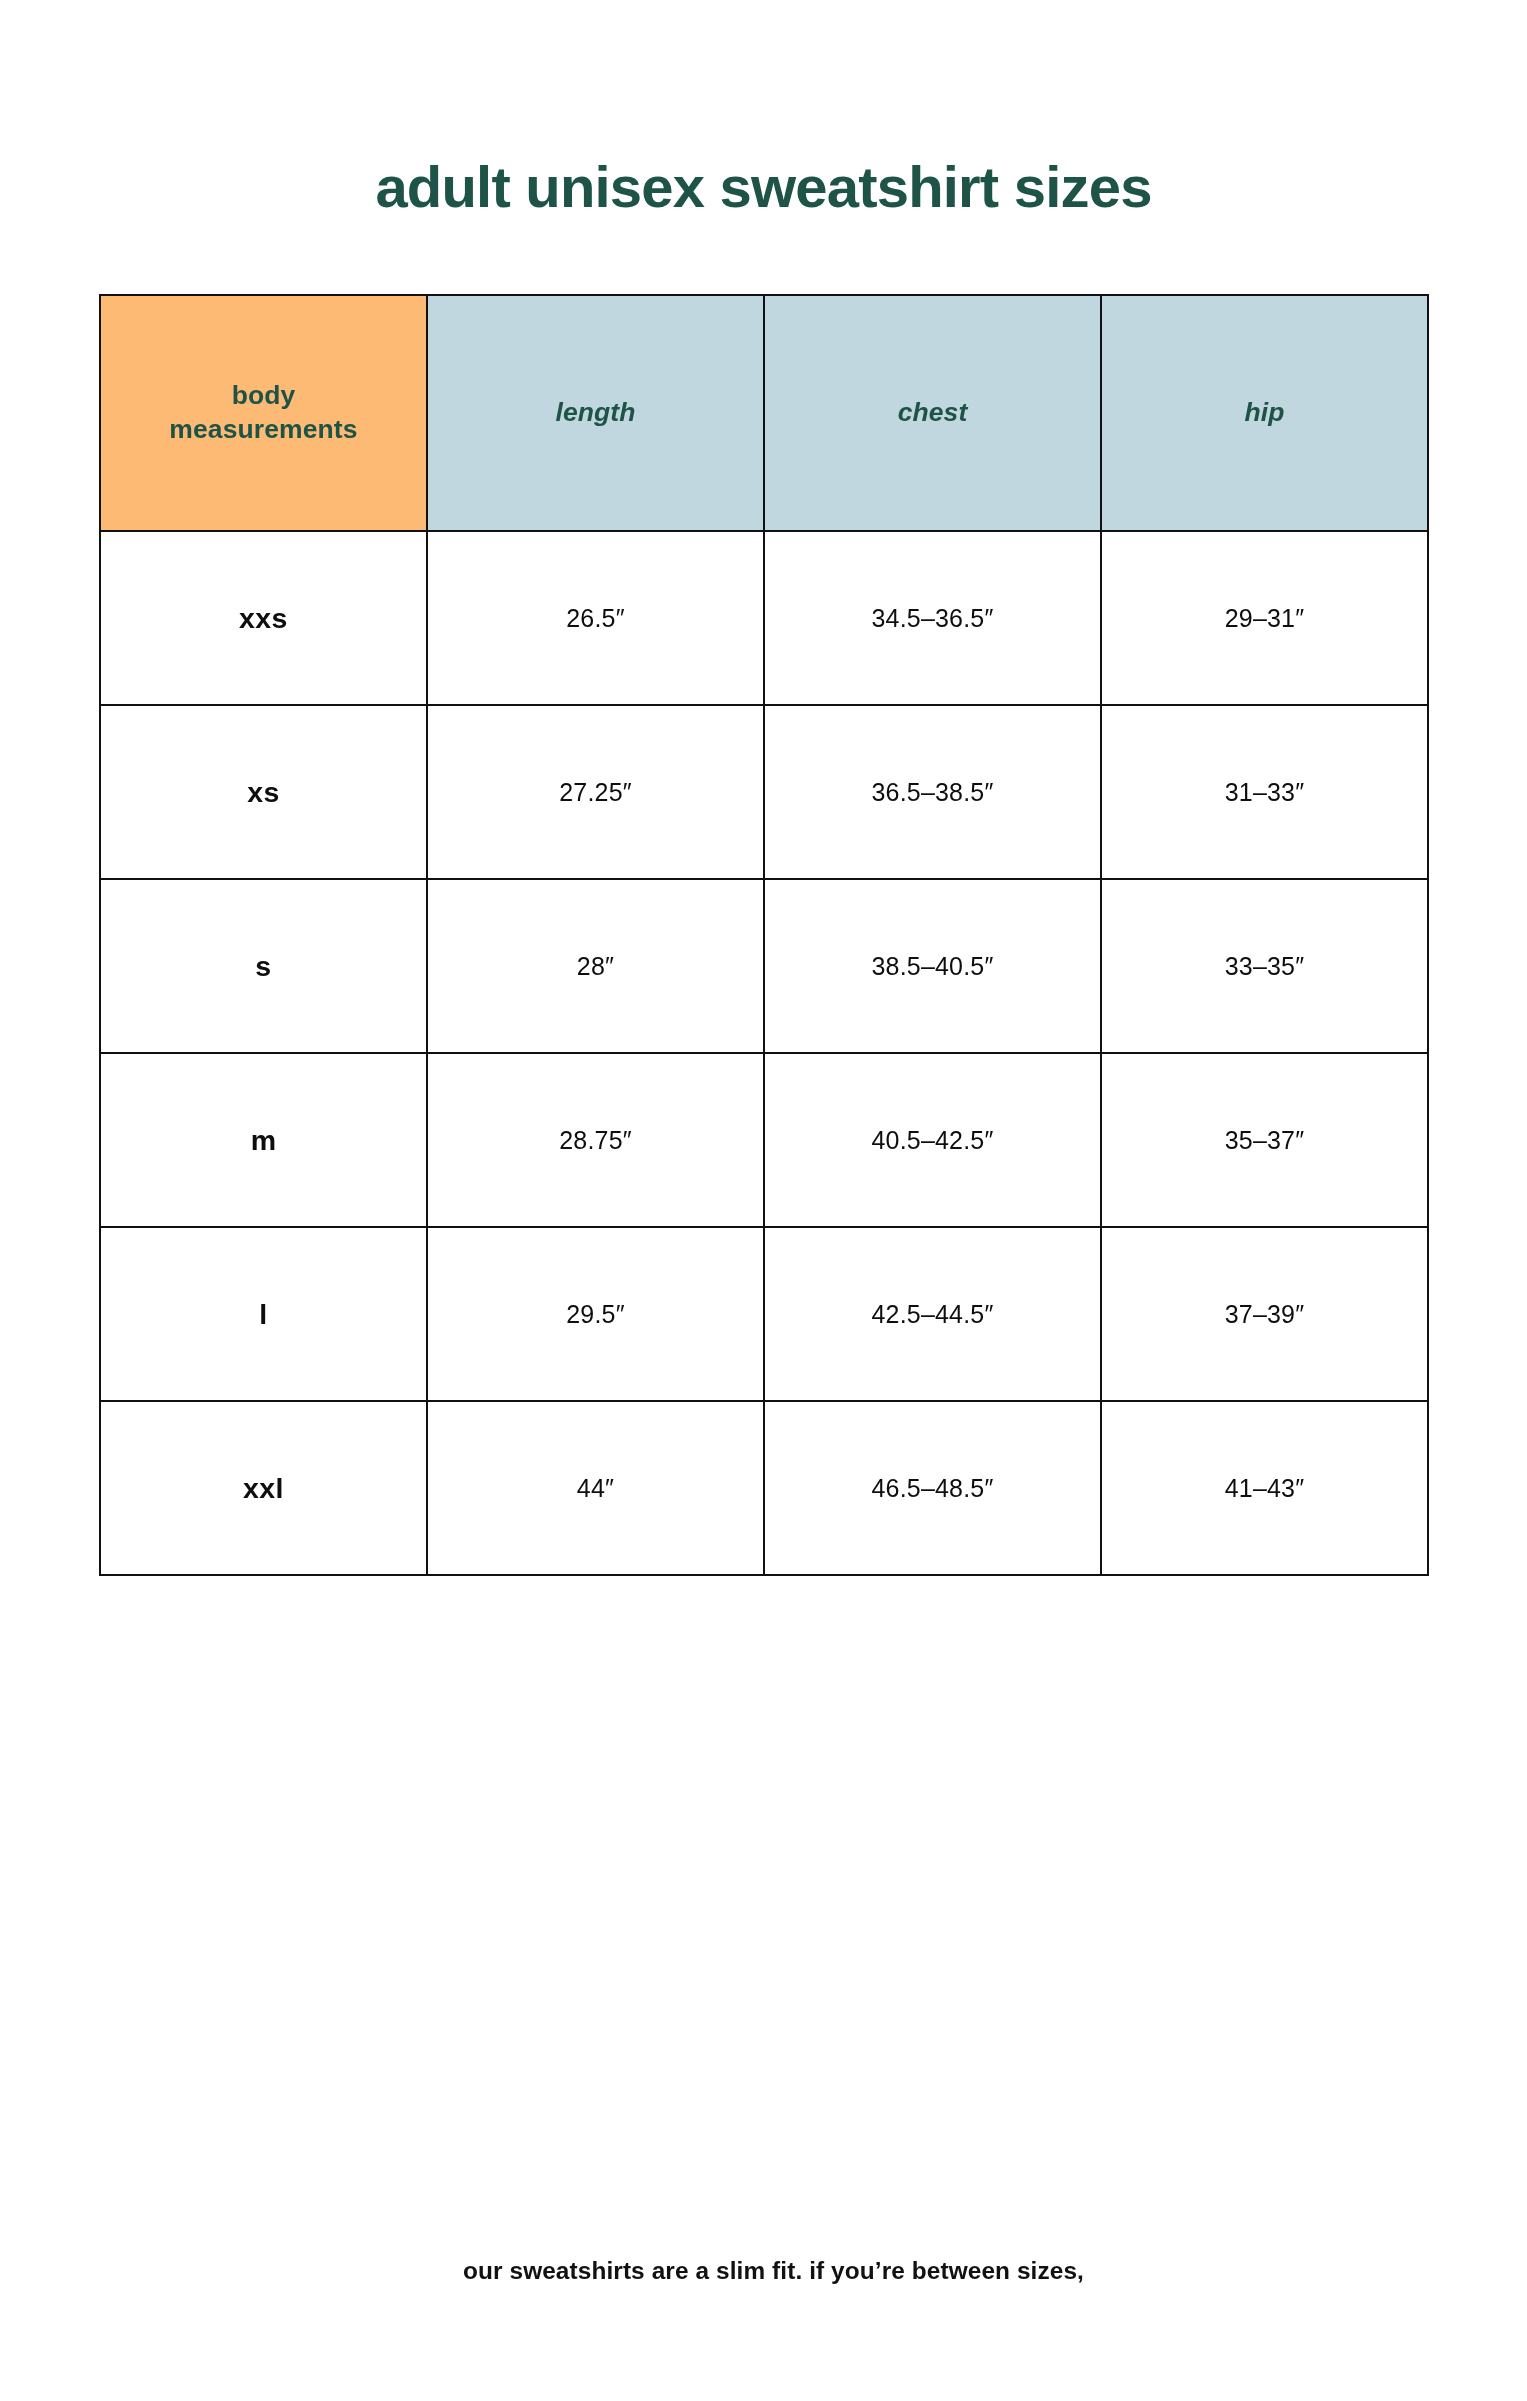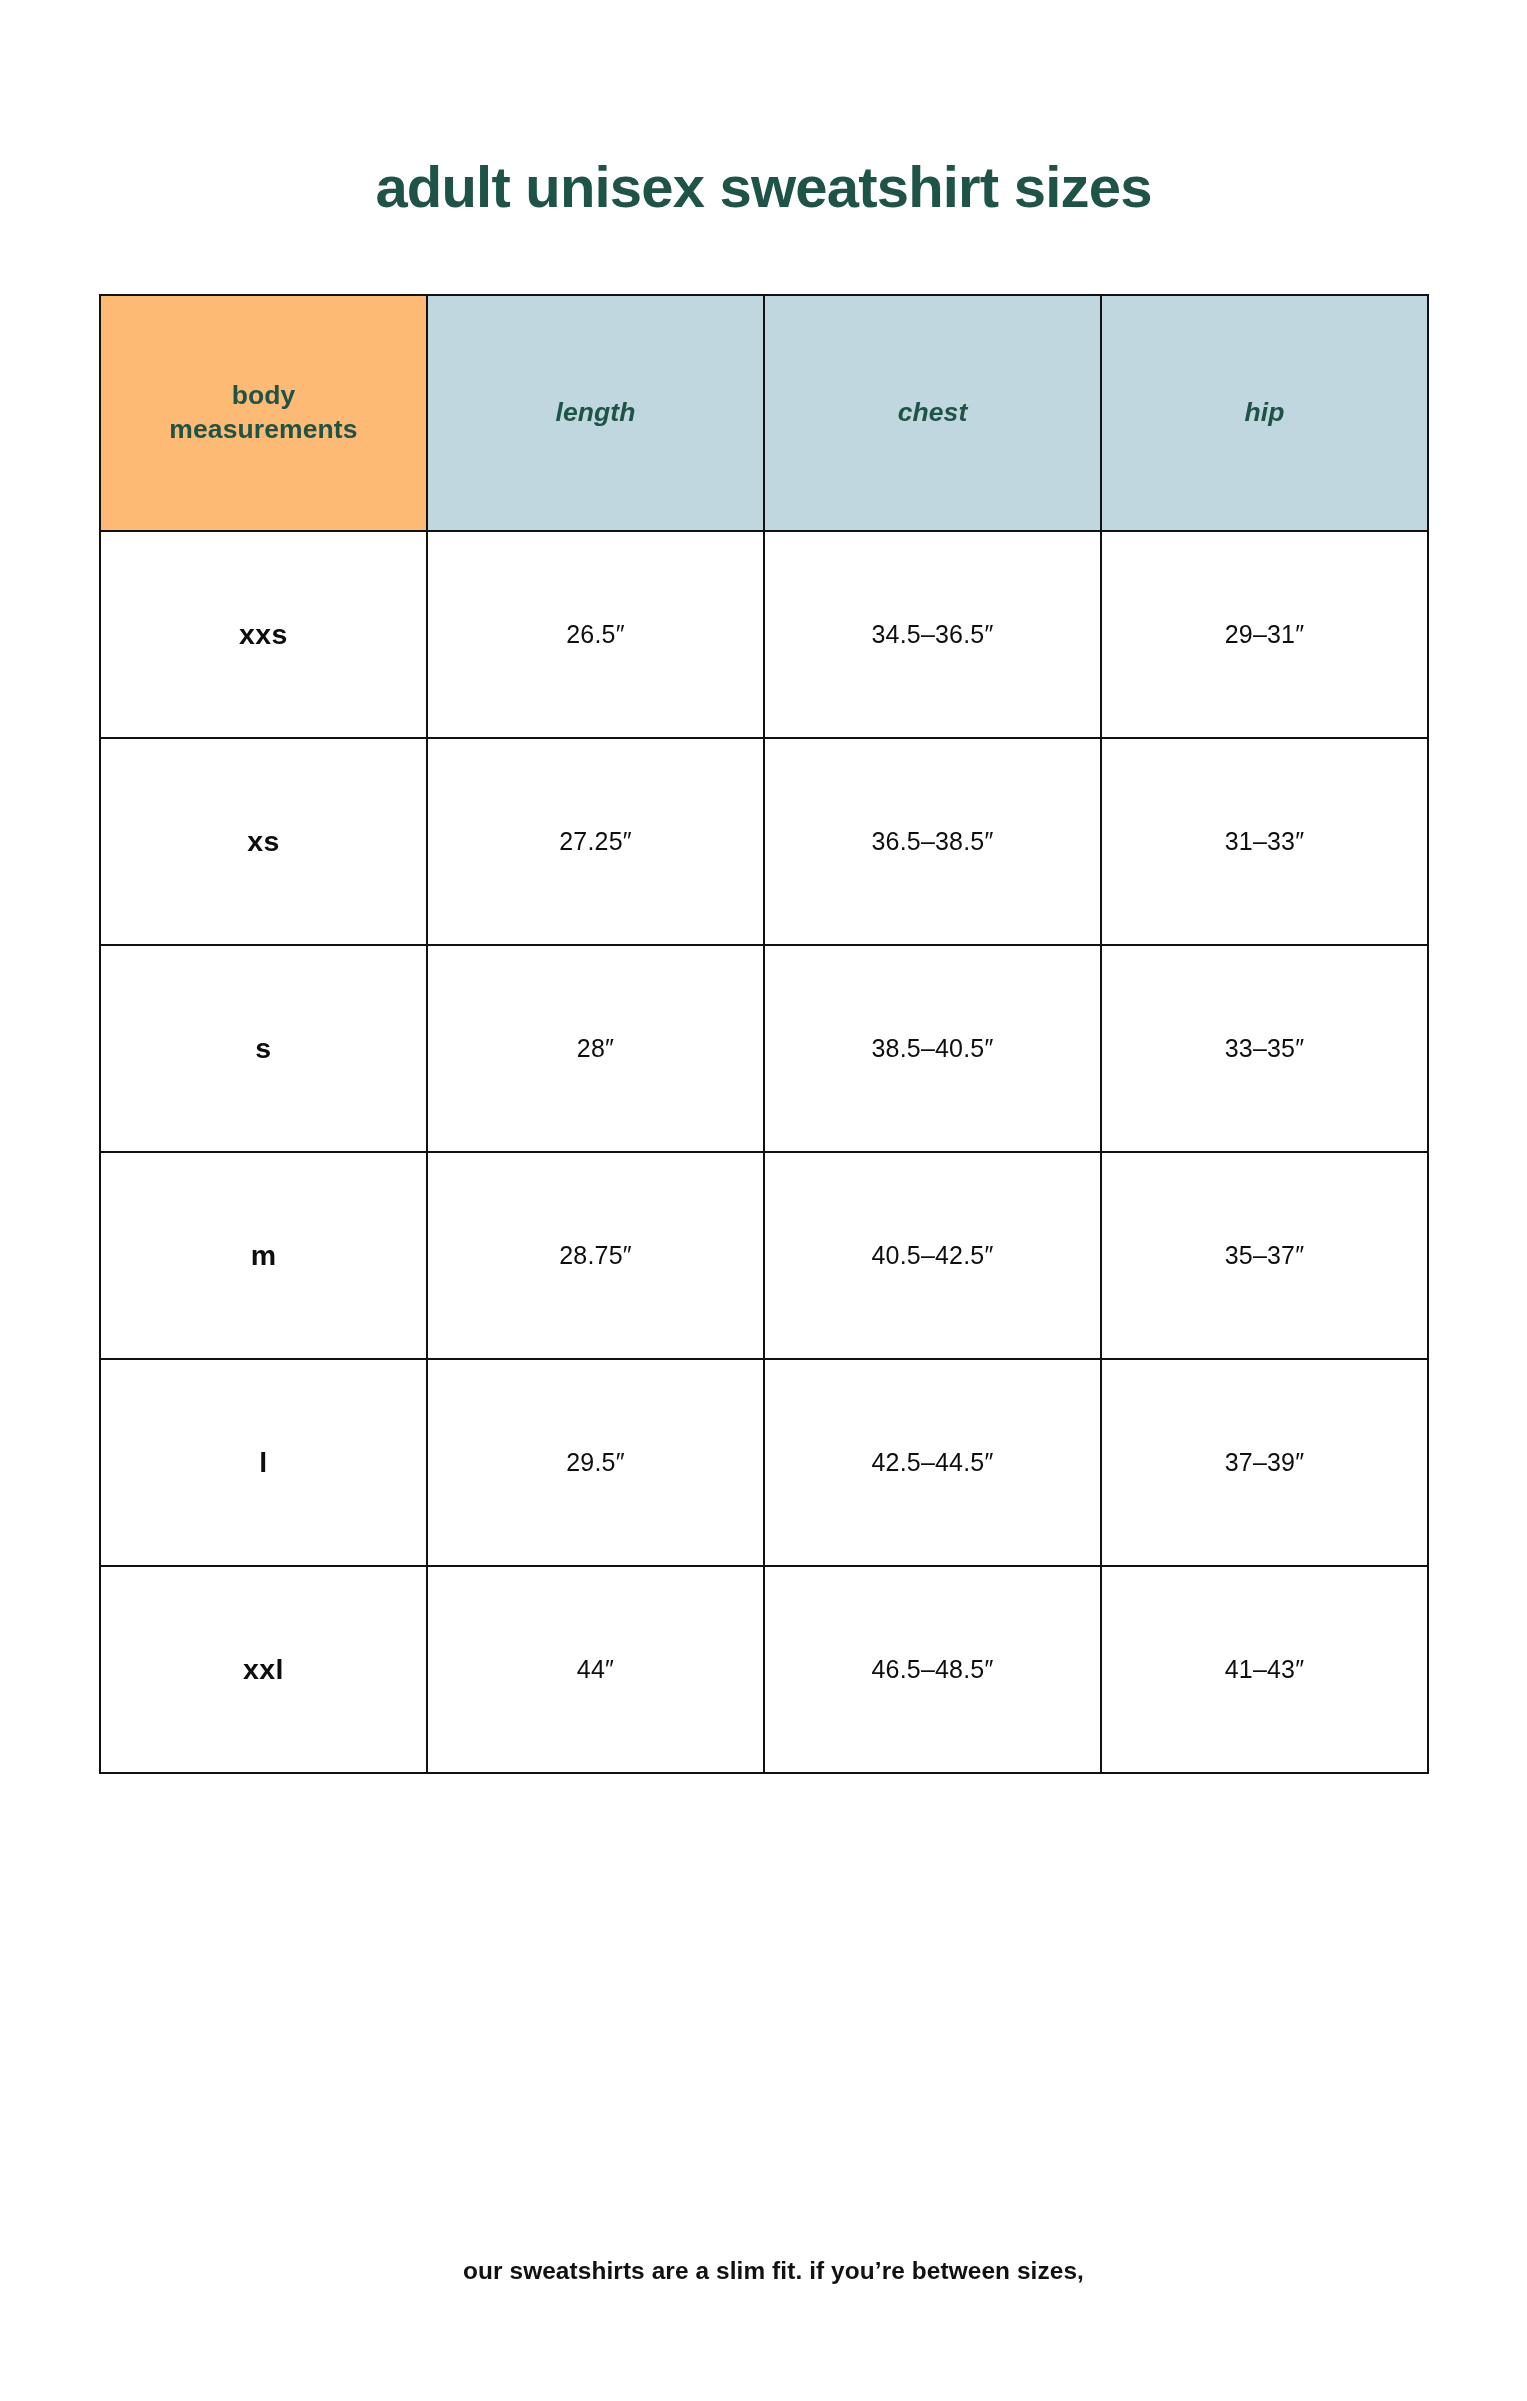--- a/index.html
+++ b/index.html
@@ -66,21 +66,21 @@
     font-size: 26.5px;
     font-weight: 700;
     color: #1E5348;
     line-height: 1.28;
     letter-spacing: 0.1px;
   }
   .hdr-measure { background: #fdba74; }
   .hdr-col     { background: #C1D7E0; font-style: italic; }
 
   
-  .size-table tbody tr { height: 207px; border-radius: 16px; }
+  .size-table tbody tr { height: 174px; border-radius: 16px; }
   .size-table tbody td {
     background: #ffffff;
     font-size: 25px;
     font-weight: 400;
     color: #0E0E0E;
     letter-spacing: 0.2px;
   }
   .size-table tbody td.size-label {
     font-size: 28.5px;
     font-weight: 700;

